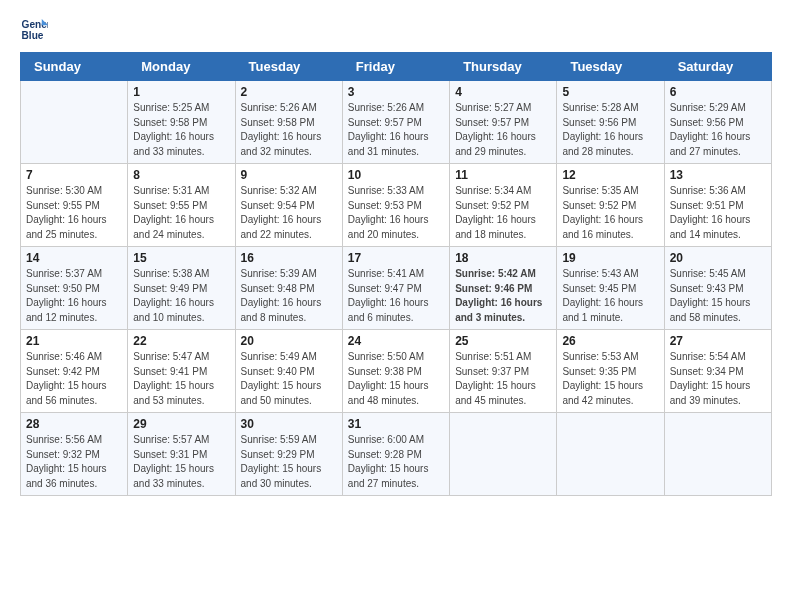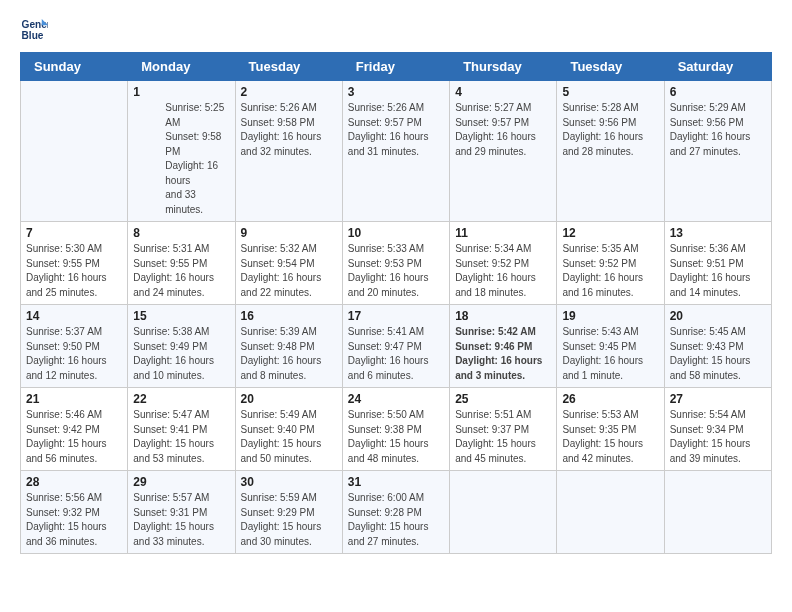--- a/index.html
+++ b/index.html
@@ -121,21 +121,21 @@
         <th>Thursday</th>
         <th>Tuesday</th>
         <th>Saturday</th>
       </tr>
   </thead>
   <tbody id="calendar-body">
   <tr>
         <td></td>
         <td>
           <div class="day-num">1</div>
-          <div class="day-info" style="white-space: pre-line; margin-left: 32px;">Sunrise: 5:25 AM
+          <div class="day-info" style="white-space: pre-line;">Sunrise: 5:25 AM
 Sunset: 9:58 PM
 Daylight: 16 hours
 and 33 minutes.</div>
         </td>
         <td>
           <div class="day-num">2</div>
           <div class="day-info" style="white-space: pre-line;">Sunrise: 5:26 AM
 Sunset: 9:58 PM
 Daylight: 16 hours
 and 32 minutes.</div>

